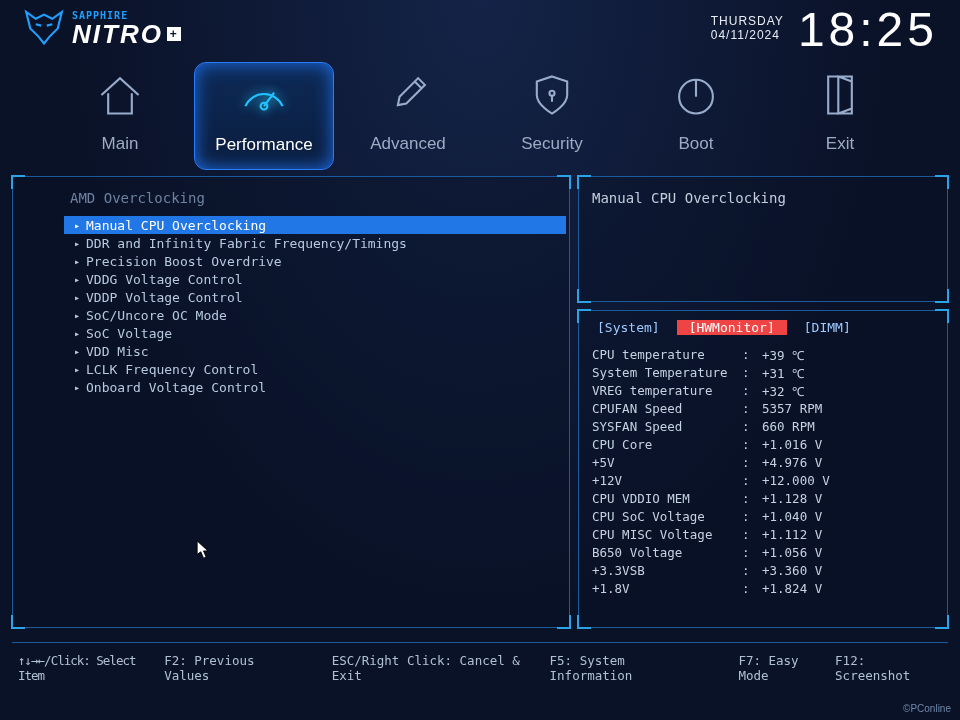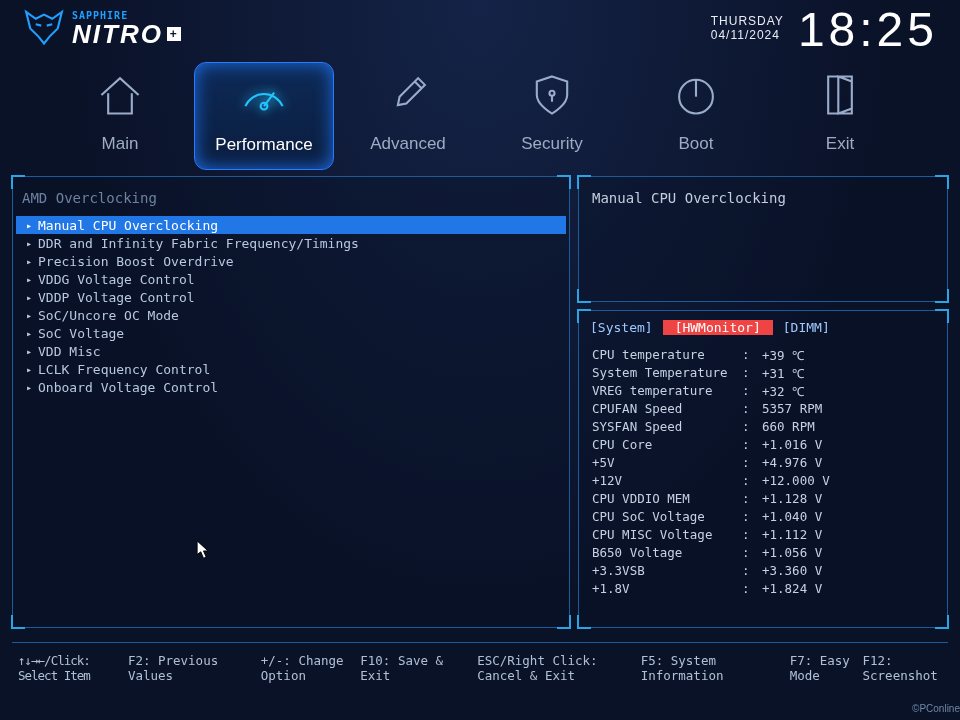--- a/index.html
+++ b/index.html
@@ -24,21 +24,21 @@
 .tab { width:140px; display:flex; flex-direction:column; align-items:center; gap:8px; color:#9eabc4; cursor:pointer; padding-top:6px; font-family:Verdana,sans-serif;}
 .tab.active { background:linear-gradient(#0d2a57,#0b1d3e); box-shadow:inset 0 0 18px #1d6ee8; border:1px solid #2a7cff; border-radius:12px; color:#fff;}
 .tab-label { font-size:17px;text-align:center; }
 .tab .icon svg { width:54px; height:54px; }
 .tab.active .icon svg path,.tab.active .icon svg circle,.tab.active .icon svg polyline{ stroke:#22c3ff; filter:drop-shadow(0 0 6px #2ad0ff);}
 .tab .icon svg path,.tab .icon svg circle,.tab .icon svg polyline{ stroke:#9aaccb; stroke-width:2.5; fill:none;}
 
 
 .workspace { display:flex; gap:8px; padding:6px 12px 10px; height:468px; }
 .panel { position:relative; border-radius:3px; background:rgba(8,16,36,.35); }
-.panel.left { width:560px; height:100%; }
+.panel.left { width:560px; height:100%;padding-left:48px; }
 .panel.right-top { width:370px; height:128px; }
 .panel.right-bottom { width:370px; height:322px; }
 .right-col { display:flex; flex-direction:column; gap:8px; }
 
 .panel::before{ content:""; position:absolute; inset:0; pointer-events:none; border:1px solid #1b5b9c; }
 .panel .corner{ position:absolute; width:14px; height:14px; border:2px solid #2aa4e6;}
 .panel .tl{top:-1px;left:-1px;border-right:none;border-bottom:none;}
 .panel .tr{top:-1px;right:-1px;border-left:none;border-bottom:none;}
 .panel .bl{bottom:-1px;left:-1px;border-right:none;border-top:none;}
 .panel .br{bottom:-1px;right:-1px;border-left:none;border-top:none;}
@@ -46,34 +46,34 @@
 .section-title { padding:14px 10px 10px; color:#6e819e; font-size:14px;}
 .menu-list { padding:0 4px; }
 .menu-item { display:flex; align-items:center; height:18px; font-size:13px; color:#b7c8df; padding-left:10px; cursor:pointer;}
 .menu-item::before { content:"▸"; font-size:10px; margin-right:6px; color:#b7c8df;}
 .menu-item.selected { background:#2277e6; color:#fff; }
 .menu-item.selected::before{ color:#fff; }
 
 .help-title { padding:14px 14px; color:#c2ccdc; font-size:14px;}
 
 .monitor-tabs { display:flex; gap:10px; padding:10px 12px 6px; font-size:13px; }
-.mon-tab { color:#9dc9ff; }
+.mon-tab { color:#9dc9ff;margin-left:7px; }
 .mon-tab.active { background:#ef4444; color:#fff; padding:0 12px; }
 .mon-tab::before{content:"[";} .mon-tab::after{content:"]";}
 .readings { padding:6px 14px; font-size:12.5px; color:#c5d2e2; }
 .reading-row { display:flex; height:18px; }
 .reading-row .label { width:150px; }
 .reading-row .colon { width:20px; }
 .reading-row .value { }
 
 
 .footer { height:58px; border-top:1px solid #1b5b9c; margin:4px 12px 0; padding:10px 6px 0; display:flex; gap:32px; font-size:12.5px; color:#b0c0d4; }
 .foot-col { display:flex; gap:4px; }
 .arrow-keys{ letter-spacing:-1px; }
-.watermark{ position:absolute; bottom:6px; right:0; font:10px Verdana,sans-serif; color:#6f86a6;}
+.watermark{ position:absolute; bottom:6px; right:9px; font:10px Verdana,sans-serif; color:#6f86a6;}
 
 .cursor{ position:absolute; left:196px; top:540px; pointer-events:none;}
 .cursor svg{ width:15px; height:20px;}
 </style>
 </head>
 <body>
 
 <div class="header">
   <div class="logo-block">
     <span class="wolf-icon">
@@ -255,24 +255,20 @@
     </div>
   </div>
 </div>
 
 <div class="footer">
   <div class="foot-col">
     <span class="arrow-keys">↑↓→←/Click: Select Item</span>
     <span>F2: Previous Values</span>
   </div>
   <div class="foot-col">
-    <span>+/-: Change Option</span>
-    <span>F10: Save &amp; Exit</span>
-  </div>
-  <div class="foot-col">
     <span>ESC/Right Click: Cancel &amp; Exit</span>
     <span>F5: System Information</span>
   </div>
   <div class="foot-col">
     <span>F7: Easy Mode</span>
     <span>F12: Screenshot</span>
   </div>
 </div>
 
 <div class="watermark">©PConline</div>

